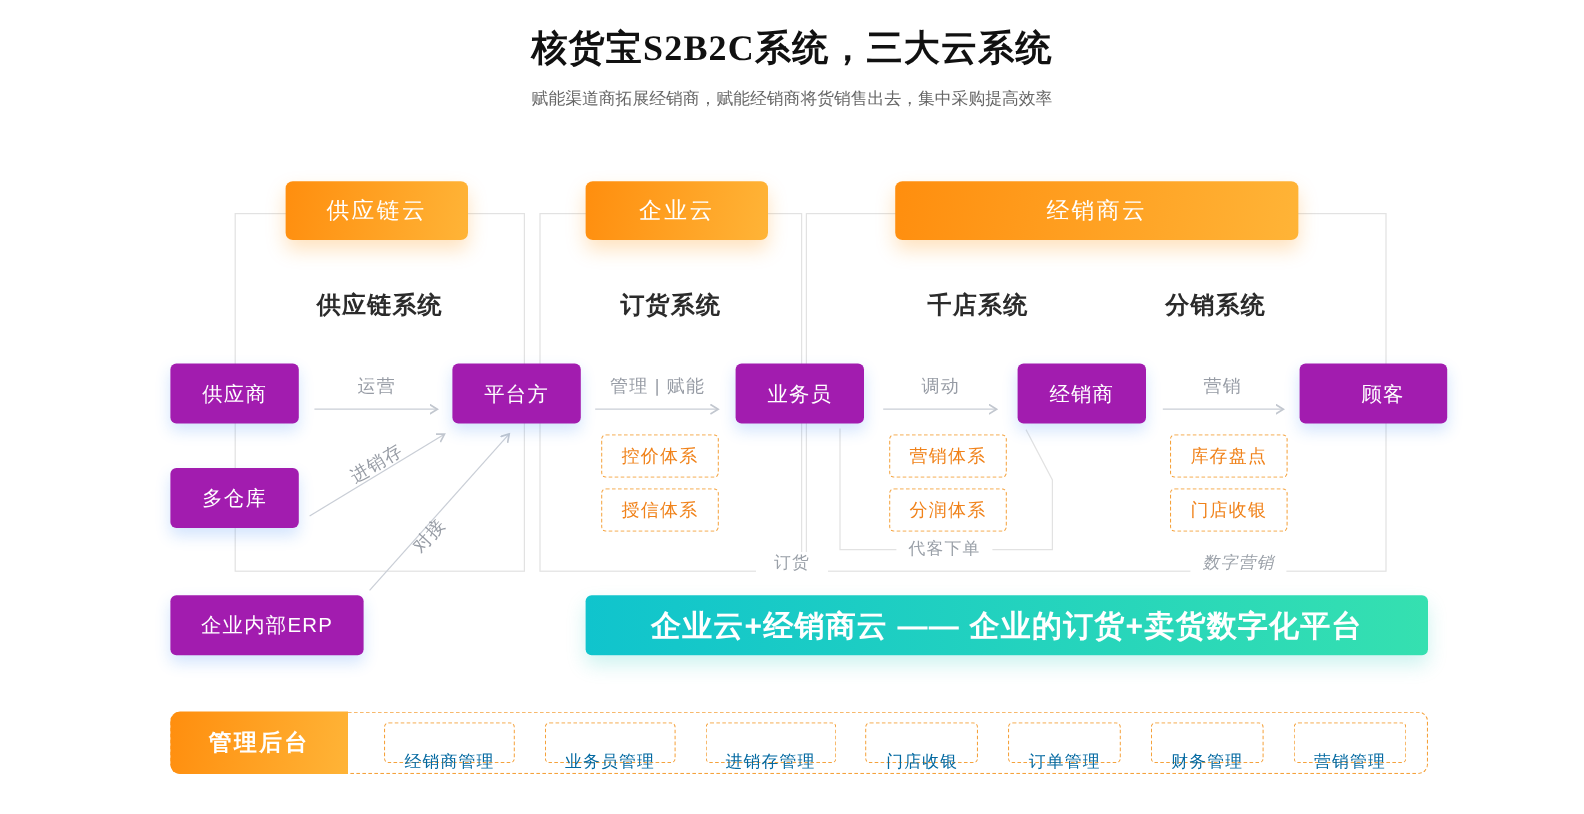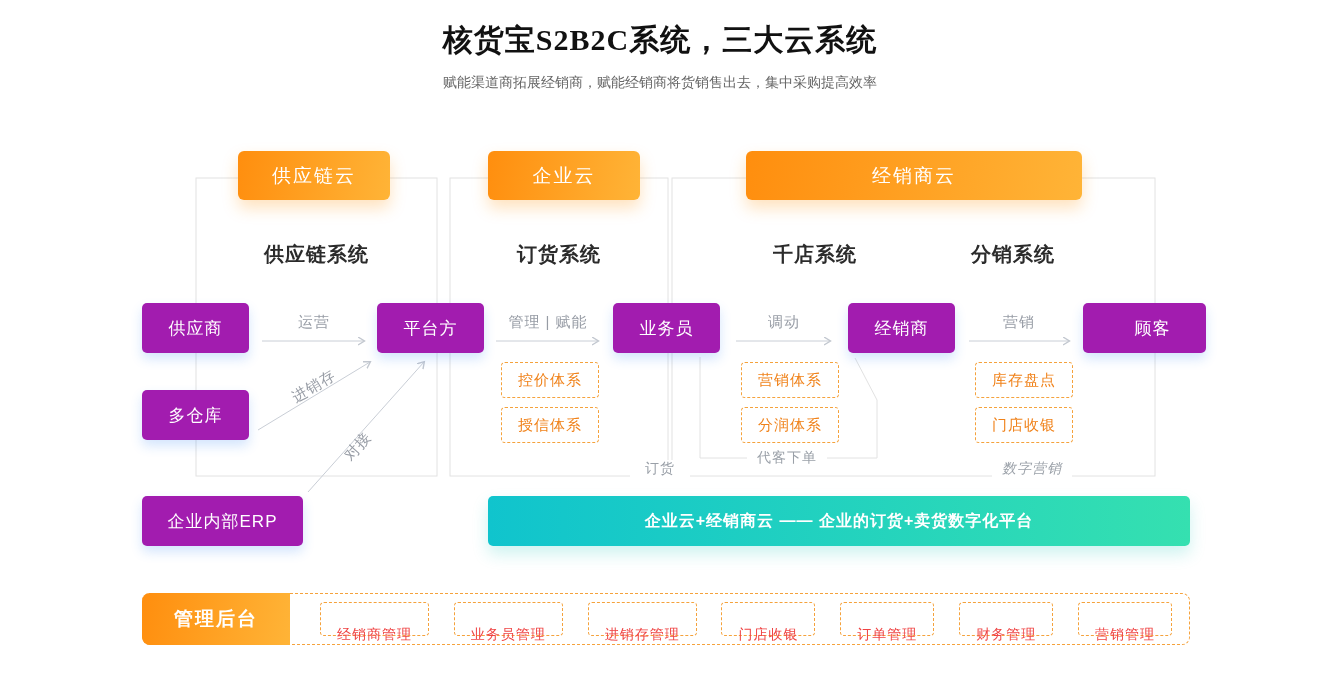--- a/index.html
+++ b/index.html
@@ -23,29 +23,29 @@
 
   .flowlabel{color:#979CA5;font-size:15px;text-align:center;letter-spacing:1px;}
   .flowlabel.rot{white-space:nowrap;}
 
   .dashed{border:1px dashed #F5A23C;border-radius:4px;color:#F0821A;font-size:15px;background:#fff;
           display:flex;align-items:center;justify-content:center;letter-spacing:1px;}
 
   .footnote{color:#9AA0A8;font-size:14px;background:#fff;padding:0 8px;text-align:center;letter-spacing:1px;}
 
   .banner{background:linear-gradient(90deg,#10C4CD 0%,#35E0B0 100%);border-radius:5px;color:#fff;
-          font-size:16px;font-weight:bold;display:flex;align-items:center;justify-content:center;
+          font-size:25px;font-weight:bold;display:flex;align-items:center;justify-content:center;
           letter-spacing:1px;box-shadow:0 8px 16px rgba(30,200,185,.22);text-align:right;}
 
   .adminbar{border:1px dashed #F5A23C;border-radius:8px;background:#fff;}
   .adminlabel{background:linear-gradient(100deg,#FF8E0E 0%,#FFB437 100%);border-radius:8px 0 0 8px;
               color:#fff;font-size:19px;font-weight:bold;letter-spacing:2px;
               display:flex;align-items:center;justify-content:center;}
   .modules{display:flex;justify-content:space-between;align-items:center;}
-  .module{border:1px dashed #F5A23C;border-radius:4px;color:#ef4444;font-size:14px;background:#fff;
+  .module{border:1px dashed #F5A23C;border-radius:4px;color:#0369a1;font-size:14px;background:#fff;
           height:32px;line-height:30px;padding:16px 16px;box-sizing:border-box;letter-spacing:1px;white-space:nowrap;}
 </style>
 </head>
 <body>
 
 <div class="stage">
 
   <svg class="lines abs" viewBox="0 0 1320 678">
     <defs>
       <marker id="arw" markerWidth="10" markerHeight="10" refX="6" refY="4" orient="auto">

